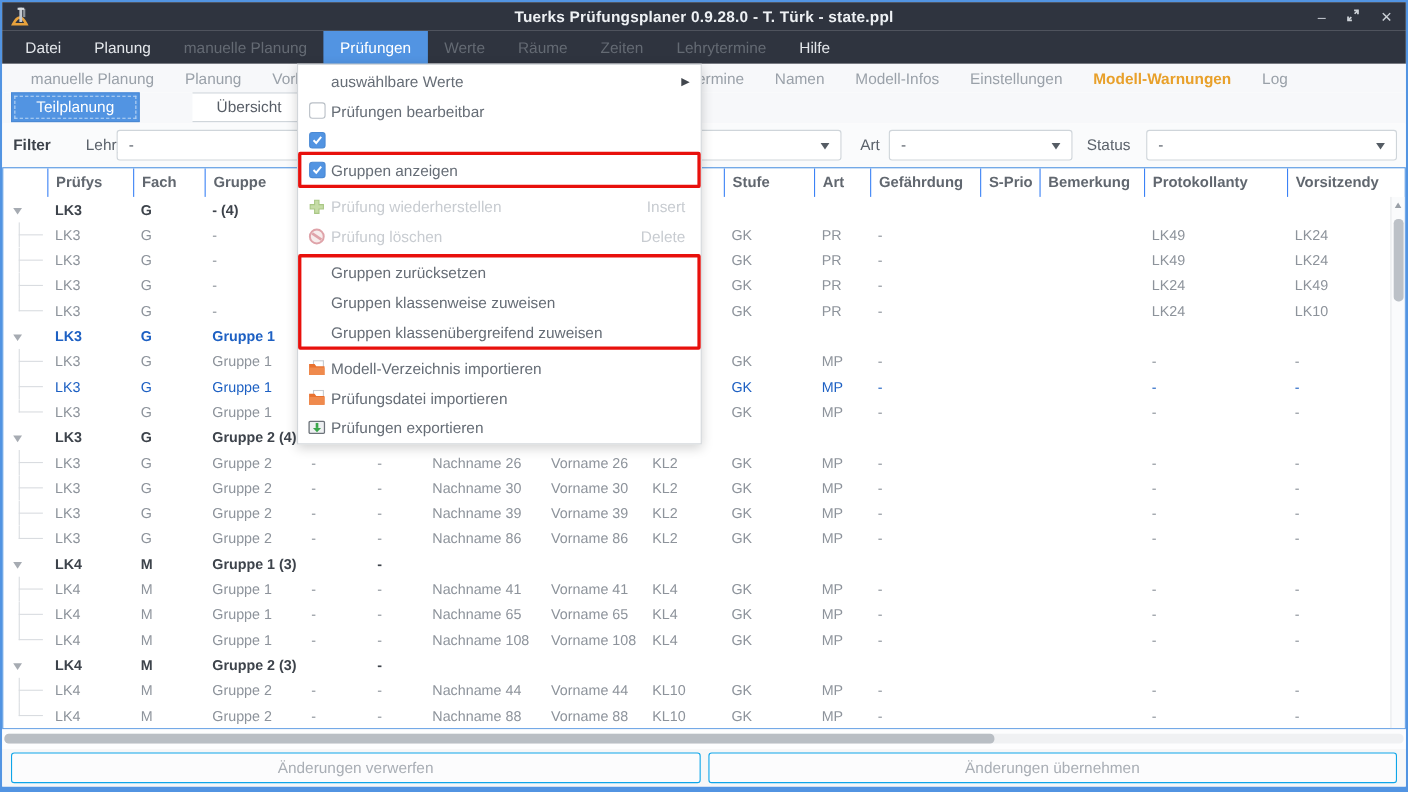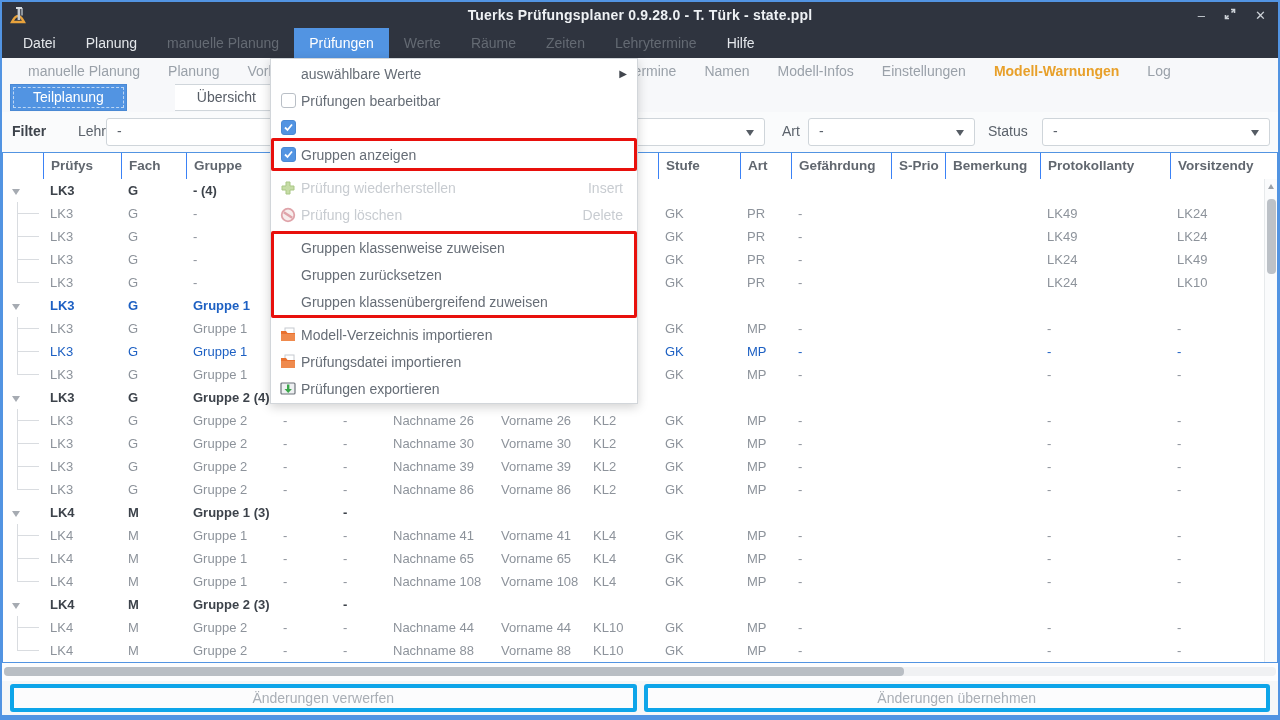--- a/index.html
+++ b/index.html
@@ -81,21 +81,21 @@
     border-bottom:5px solid #9aa0a7; }
   .vs-thumb { position:absolute; top:20px; left:2px; width:9px; height:75px; background:#bcc1c7; border-radius:4px; }
 
   
   .hscroll { height:18px; position:relative; background:#fdfdfe; }
   .hs-track { position:absolute; left:2px; right:2px; top:4px; height:9px; background:#f0f1f3; border-radius:4px; }
   .hs-thumb { position:absolute; left:2px; top:4px; width:900px; height:9px; background:#b9bec4; border-radius:4px; }
 
   
   .footer { height:34px; display:flex; gap:7px; padding:3px 8px 0; background:#f6f7f8; }
-  .fbtn { flex:1; height:28px; background:#fcfcfd; border:4px solid #0ea5e9; border-radius:3px;
+  .fbtn { flex:1; height:28px; background:#fcfcfd; border:1px solid #0ea5e9; border-radius:3px;
     color:#a9aeb5; font-size:14px; font-family:inherit; }
 
   
   .popup { position:absolute; left:268px; top:56px; width:368px; background:#fff;
     border:1px solid #d2d6da; box-shadow:0 3px 10px rgba(0,0,0,.18); z-index:50; padding:1px 0; }
   .pmi { height:27px; display:flex; align-items:center; font-size:14px; color:#666d76; }
   .pmi .ic { width:22px; margin-left:6px; display:flex; justify-content:center; align-items:center; }
   .pmi .lbl { flex:1; margin-left:2px; white-space:nowrap; }
   .pmi .sc { margin-right:14px; color:#c8ccd1; }
   .pmi.disabled .lbl { color:#c8ccd1; }
@@ -676,25 +676,25 @@
             <circle cx="8" cy="8" r="6.3" fill="#f7edec" stroke="#dfa3a9" stroke-width="1.8"></circle>
             <line x1="3.8" y1="5.2" x2="12.2" y2="10.8" stroke="#dfa3a9" stroke-width="2.4"></line>
           </svg>
         </span>
         <span class="lbl">Prüfung löschen</span>
         <span class="sc">Delete</span>
       </div>
       <div class="psep"></div>
       <div class="pmi">
         <span class="ic"></span>
+        <span class="lbl">Gruppen zurücksetzen</span>
+      </div>
+      <div class="pmi">
+        <span class="ic"></span>
         <span class="lbl">Gruppen klassenweise zuweisen</span>
-      </div>
-      <div class="pmi">
-        <span class="ic"></span>
-        <span class="lbl">Gruppen zurücksetzen</span>
       </div>
       <div class="pmi">
         <span class="ic"></span>
         <span class="lbl">Gruppen klassenübergreifend zuweisen</span>
       </div>
       <div class="psep"></div>
       <div class="pmi">
         <span class="ic">
           <svg width="16" height="16" viewBox="0 0 16 16">
             <rect x="5" y="1" width="9" height="7" fill="#fff" stroke="#c6cacf"></rect>

